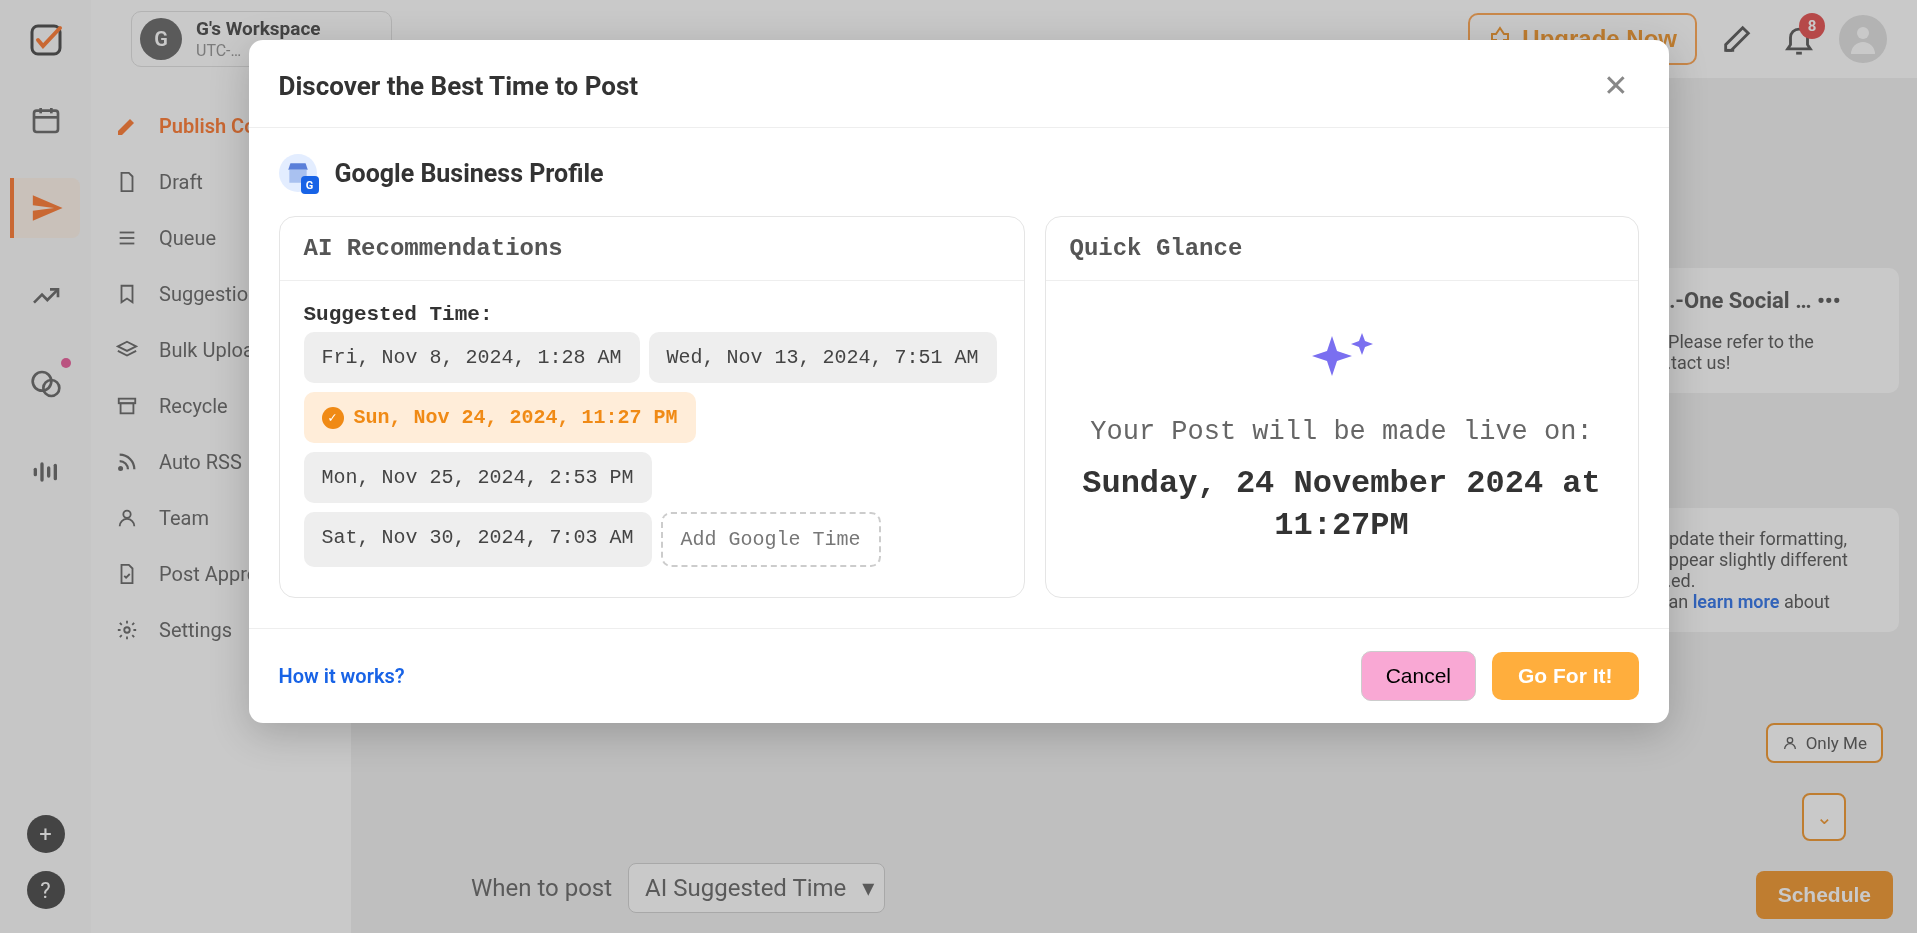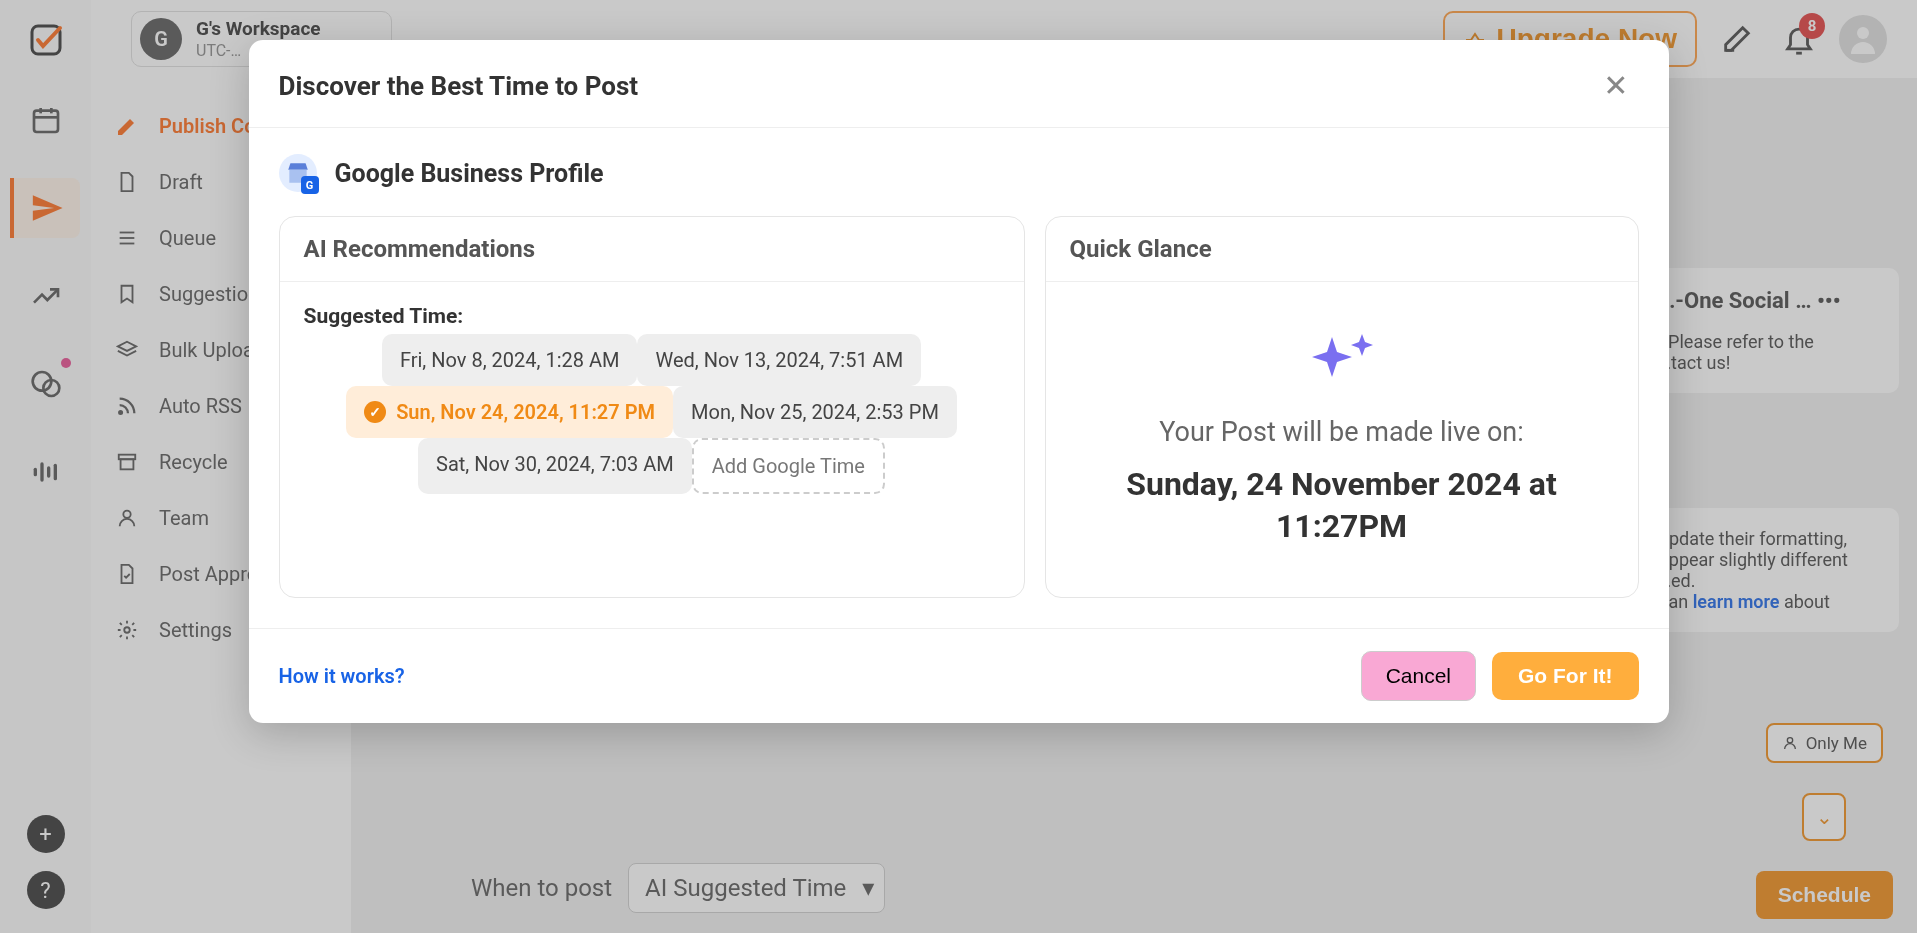--- a/index.html
+++ b/index.html
@@ -16,21 +16,21 @@
 
 
 .topbar { position: absolute; left: 91px; top: 0; right: 0; height: 78px; background: #fff; display: flex; align-items: center; padding: 0 30px 0 40px; gap: 18px; z-index:1;}
 .workspace-pill { display:flex; align-items:center; gap:14px; border:1px solid #ddd; border-radius:10px; padding:6px 18px 6px 8px; cursor:pointer; }
 .avatar-circle { width:42px; height:42px; border-radius:50%; background:#555; color:#fff; display:flex; align-items:center; justify-content:center; font-weight:600; font-size:20px; }
 .ws-lines { display:flex; flex-direction:column; line-height:1.2;}
 .ws-name { font-weight:700; font-size:19px; color:#333; }
 .ws-tz { font-size:16px; color:#888; }
 .chev { margin-left:20px; color:#666; font-size:22px; }
 .spacer { flex:1; }
-.upgrade-btn { border:2px solid #ff9b3d; color:#f08a15; background:#fff; padding:10px 18px; border-radius:10px; font-weight:700; font-size:28px; display:flex; align-items:flex-end; gap:10px; cursor:pointer; }
+.upgrade-btn { border:2px solid #ff9b3d; color:#f08a15; background:#fff; padding:10px 18px; border-radius:10px; font-weight:700; font-size:24px; display:flex; align-items:flex-start; gap:10px; cursor:pointer; }
 .top-icon { width:44px; height:44px; display:flex; align-items:center; justify-content:center; color:#444; position:relative; cursor:pointer; }
 .badge { position:absolute; top:-4px; right:-4px; background:#e23b3b; color:#fff; border-radius:50%; width:26px; height:26px; font-size:15px; font-weight:700; display:flex; align-items:center; justify-content:center; }
 .avatar-gray { width:48px; height:48px; border-radius:50%; background:#ddd; display:flex; align-items:center; justify-content:center; color:#fff; }
 
 
 .sidebar { position:absolute; left:91px; top:78px; width:260px; bottom:0; background:#fff; padding-top:20px; z-index:1;}
 .sidebar-item { display:flex; align-items:center; gap:18px; padding:16px 22px; font-size:20px; color:#555; cursor:pointer; }
 .sidebar-item.active { color:#ff6b1a; font-weight:600; }
 .sidebar-item .icn { width:28px; display:flex; align-items:center; justify-content:center; }
 
@@ -52,25 +52,25 @@
 .modal { position:absolute; top:40px; left:50%; transform:translateX(-50%); width:1420px; background:#fff; border-radius:14px; z-index:10; box-shadow:0 10px 40px rgba(0,0,0,0.2); }
 .modal-header { display:flex; align-items:center; justify-content:space-between; padding:24px 30px 20px; border-bottom:1px solid #eee; }
 .modal-title { font-size:26px; font-weight:700; color:#333; }
 .close-x { font-size:30px; color:#888; cursor:pointer; padding:4px 10px; }
 .modal-body { padding:26px 30px 30px; }
 .profile-row { display:flex; align-items:center; gap:18px; margin-bottom:24px; }
 .gbp-icon { width:38px; height:38px; border-radius:50%; background:#e3edff; display:flex; align-items:center; justify-content:center; position:relative; }
 .gbp-badge { position:absolute; bottom:-2px; right:-2px; width:18px; height:18px; background:#1863e6; color:#fff; border-radius:4px; font-size:11px; font-weight:700; display:flex; align-items:center; justify-content:center;}
 .profile-name { font-size:25px; font-weight:700; }
 .panels { display:flex; gap:20px; }
-.panel { flex:1; border:1px solid #e5e5e5; border-radius:16px; overflow:hidden; background:#fff; }
+.panel { flex:1; border:1px solid #e5e5e5; border-radius:16px; overflow:hidden; background:#fff;font-family:Liberation Mono, monospace; }
 .panel-header { padding:18px 24px; border-bottom:1px solid #eee; font-size:24px; font-weight:700; color:#555; }
 .panel-body { padding:22px 24px 30px; }
 .suggested-label { font-size:21px; font-weight:700; margin-bottom:6px; }
-.chips { display:flex; flex-wrap:wrap; gap:0;justify-content:center; }
+.chips { display:flex; flex-wrap:wrap; gap:9px; }
 .chip { background:#eee; color:#444; padding:14px 18px; border-radius:10px; font-size:20px; cursor:pointer; }
 .chip.selected { background:#ffedd9; color:#f08a15; font-weight:600; display:flex; align-items:center; gap:10px; }
 .chip.custom { background:#fff; border:2px dashed #ccc; color:#777; }
 .checkmark { width:22px; height:22px; border-radius:50%; background:#f08a15; color:#fff; display:inline-flex; align-items:center; justify-content:center; font-size:14px; font-weight:bold;}
 .quick-glance-body { text-align:center; padding-top:50px; padding-bottom:50px;}
 .sparkle { font-size:48px; color:#7a6ff0; margin-bottom:18px;}
 .qg-line1 { font-size:27px; color:#666; margin-bottom:16px; }
 .qg-line2 { font-size:32px; font-weight:700; color:#333; line-height:1.3; }
 .modal-footer { border-top:1px solid #eee; padding:22px 30px; display:flex; align-items:center; }
 .how-link { color:#1863e6; font-size:20px; font-weight:600; cursor:pointer; }
@@ -204,36 +204,36 @@
     <span class="icn">
         <svg width="22" height="22" viewBox="0 0 24 24" fill="none" stroke="currentColor" stroke-width="2">
           <polygon points="12 3 22 8 12 13 2 8"></polygon>
           <polyline points="2 13 12 18 22 13"></polyline>
         </svg>
       </span>
     <span>Bulk Upload</span>
   </div>
   <div class="sidebar-item">
     <span class="icn">
+        <svg width="22" height="22" viewBox="0 0 24 24" fill="none" stroke="currentColor" stroke-width="2">
+          <rect x="3" y="4" width="18" height="5"></rect>
+          <rect x="5" y="9" width="14" height="11"></rect>
+        </svg>
+      </span>
+    <span>Recycle</span>
+  </div>
+  <div class="sidebar-item">
+    <span class="icn">
         <svg width="22" height="22" viewBox="0 0 24 24" fill="none" stroke="currentColor" stroke-width="2.5">
           <path d="M4 11 A9 9 0 0 1 13 20"></path>
           <path d="M4 4 A16 16 0 0 1 20 20"></path>
           <circle cx="5" cy="19" r="1.5" fill="currentColor"></circle>
         </svg>
       </span>
     <span>Auto RSS</span>
-  </div>
-  <div class="sidebar-item">
-    <span class="icn">
-        <svg width="22" height="22" viewBox="0 0 24 24" fill="none" stroke="currentColor" stroke-width="2">
-          <rect x="3" y="4" width="18" height="5"></rect>
-          <rect x="5" y="9" width="14" height="11"></rect>
-        </svg>
-      </span>
-    <span>Recycle</span>
   </div>
   <div class="sidebar-item">
     <span class="icn">
         <svg width="22" height="22" viewBox="0 0 24 24" fill="none" stroke="currentColor" stroke-width="2">
           <circle cx="12" cy="8" r="4"></circle>
           <path d="M4 21 A8 8 0 0 1 20 21"></path>
         </svg>
       </span>
     <span>Team</span>
   </div>

